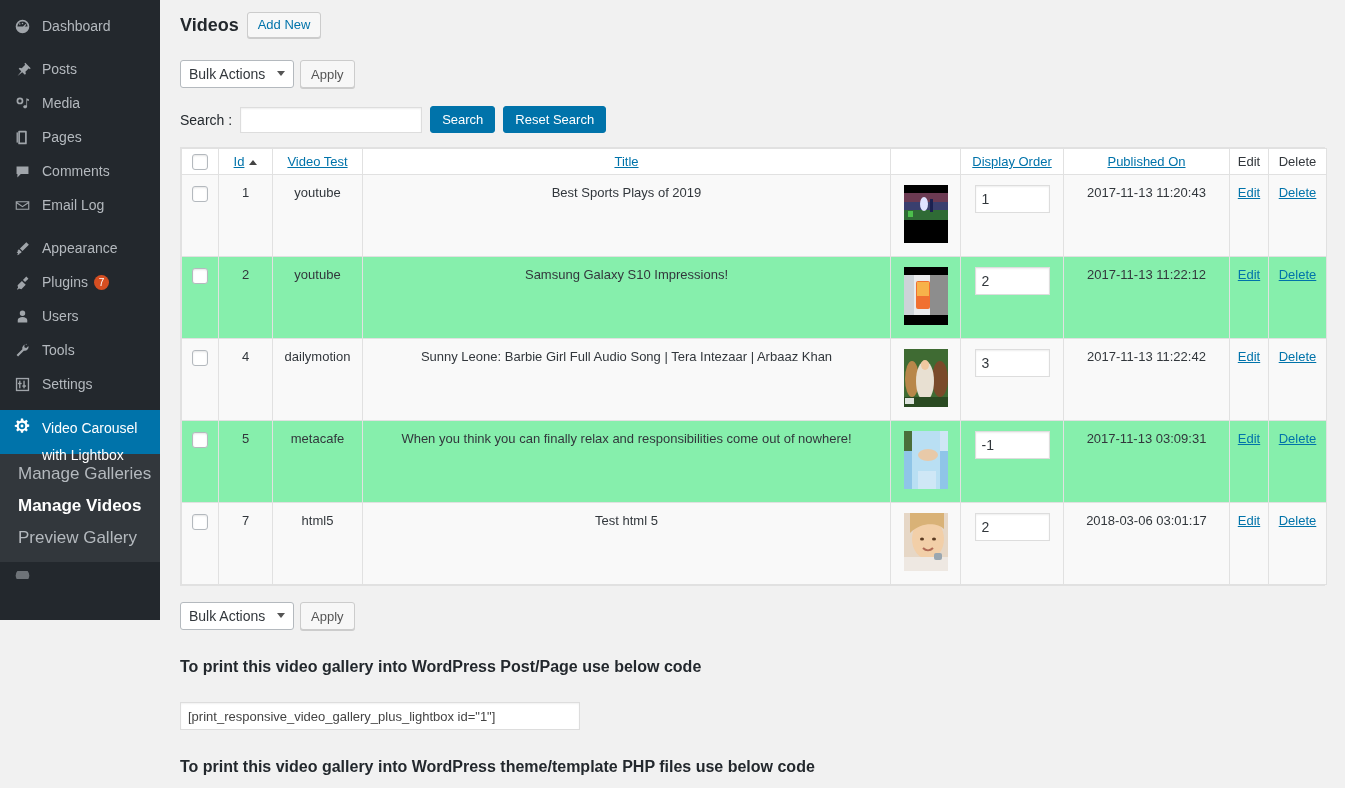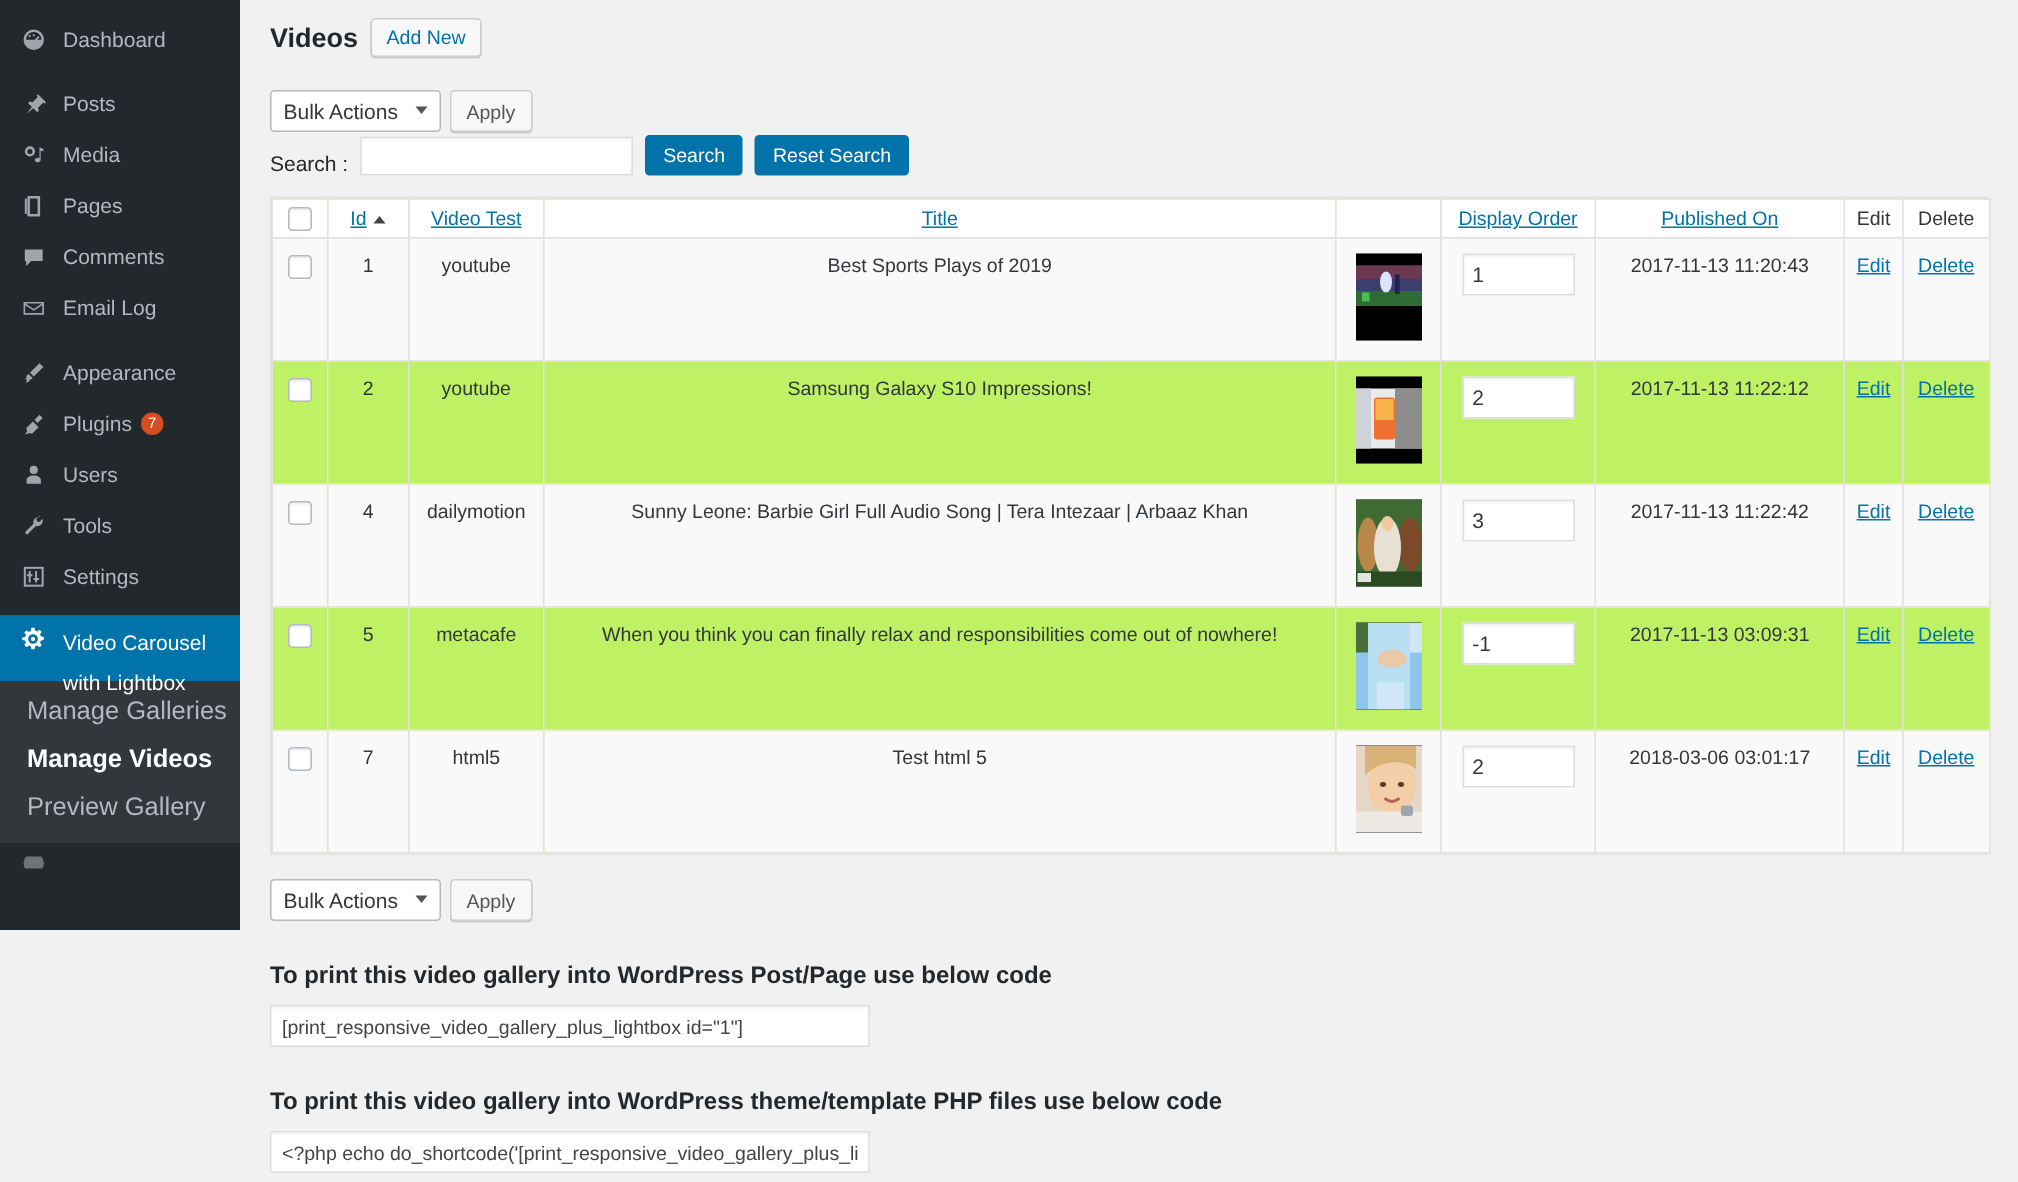--- a/index.html
+++ b/index.html
@@ -140,21 +140,21 @@
     border: 1px solid #ccc;
     border-radius: 3px;
     color: #555;
     font-size: 13px;
     height: 28px;
     padding: 0 10px;
     box-shadow: 0 1px 0 #ccc;
     font-family: "Liberation Sans", sans-serif;
   }
 
-  .search-bar { margin-top: 2px; display: flex; align-items: flex-end; gap: 8px; }
+  .search-bar { margin-top: 18px; display: flex; align-items: center; gap: 8px; }
   .search-label { font-size: 14px; color: #23282d; }
   .search-input {
     width: 182px; height: 26px;
     border: 1px solid #ddd;
     background: #fff;
     font-size: 13px;
     padding: 0 6px;
     box-shadow: inset 0 1px 2px rgba(0,0,0,.07);
     font-family: "Liberation Sans", sans-serif;
   }
@@ -168,21 +168,21 @@
     padding: 0 11px;
     font-family: "Liberation Sans", sans-serif;
   }
 
   
   .vt-wrap { margin-top: 14px; background: #fff; border: 1px solid #e1e1e1; }
   table.vt {
     border-collapse: collapse;
     width: 1145px;
     table-layout: fixed;
-    background: #bef264;
+    background: #86efac;
   }
   table.vt th, table.vt td {
     border: 1px solid #e1e1e1;
     font-size: 13px;
     color: #32373c;
     vertical-align: top;
   }
   table.vt thead th {
     height: 26px;
     padding: 4px 4px;
@@ -251,21 +251,21 @@
 
   .bulk-bar-bottom { margin-top: 16px; display: flex; align-items: center; gap: 6px; }
 
   .code-head {
     font-size: 16px;
     font-weight: bold;
     color: #23282d;
     margin: 28px 0 0 0;
   }
   .code-input {
-    margin-top: 10px;
+    margin-top: 26px;
     width: 400px; height: 28px;
     border: 1px solid #ddd;
     background: #fff;
     font-size: 13px;
     padding: 0 7px;
     color: #444;
     font-family: "Liberation Sans", sans-serif;
     box-shadow: inset 0 1px 2px rgba(0,0,0,.06);
   }
 </style>

